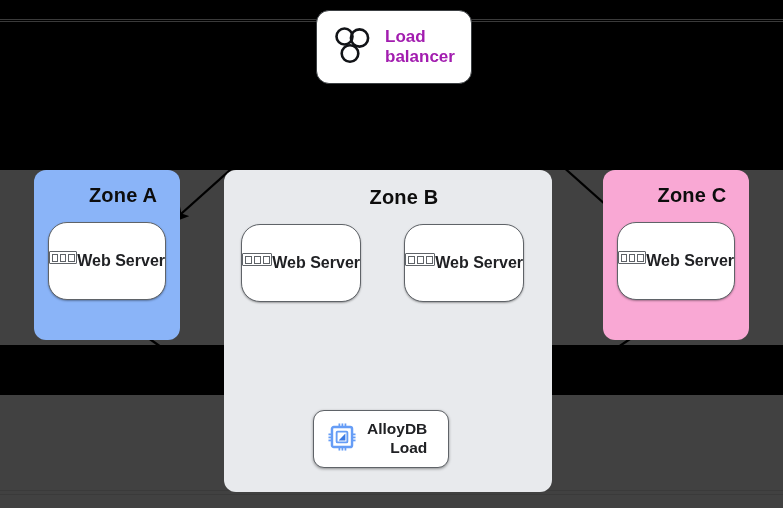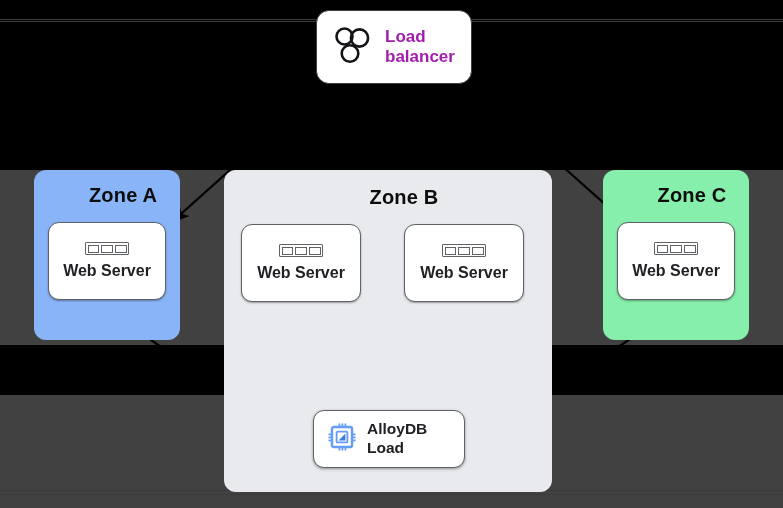--- a/index.html
+++ b/index.html
@@ -49,31 +49,31 @@
     width: 100%;
     text-align: center;
     font-weight: bold;
     font-size: 20px;
     color: #0d0d0d;
     letter-spacing: .2px;
     padding-left: 16px;
   }
   .zone-a { background: #8ab4f8; }
   .zone-b { background: #e8eaed; }
-  .zone-c { background: #86efac; }
+  .zone-c { background: #f9a8d4; }
 
   .card {
     position: absolute;
     background: #ffffff;
     border: 1.6px solid #5f6368;
-    border-radius: 11px;
+    border-radius: 19px;
     box-sizing: border-box;
     box-shadow: 0 1px 2px rgba(0,0,0,.35);
     display: flex;
-    flex-direction: column;
+    flex-direction: row;
     align-items: center;
     justify-content: center;
   }
   .card-label {
     font-size: 16px;
     font-weight: bold;
     color: #202124;
     white-space: nowrap;
   }
   
@@ -205,21 +205,21 @@
     </div>
     <div class="card" style="left:180px;top:54px;width:120px;height:78px;">
       <span class="rack-icon">
         <i></i>
           <i></i>
           <i></i>
       </span>
       <span class="card-label">Web Server</span>
     </div>
 
-    <div class="db" style="left:89px;top:240px;width:152px;height:58px;">
+    <div class="db" style="left:89px;top:240px;width:136px;height:58px;text-align:right;">
       <span class="db-icon">
         <svg width="28" height="28" viewBox="0 0 24 24" xmlns="http://www.w3.org/2000/svg">
           <g fill="#669df6">
             <rect x="9" y="0.4" width="1.5" height="3.2"></rect>
             <rect x="11.6" y="0.4" width="1.5" height="3.2"></rect>
             <rect x="14.2" y="0.4" width="1.5" height="3.2"></rect>
             <rect x="9" y="20.4" width="1.5" height="3.2"></rect>
             <rect x="11.6" y="20.4" width="1.5" height="3.2"></rect>
             <rect x="14.2" y="20.4" width="1.5" height="3.2"></rect>
             <rect x="0.4" y="9" width="3.2" height="1.5"></rect>

